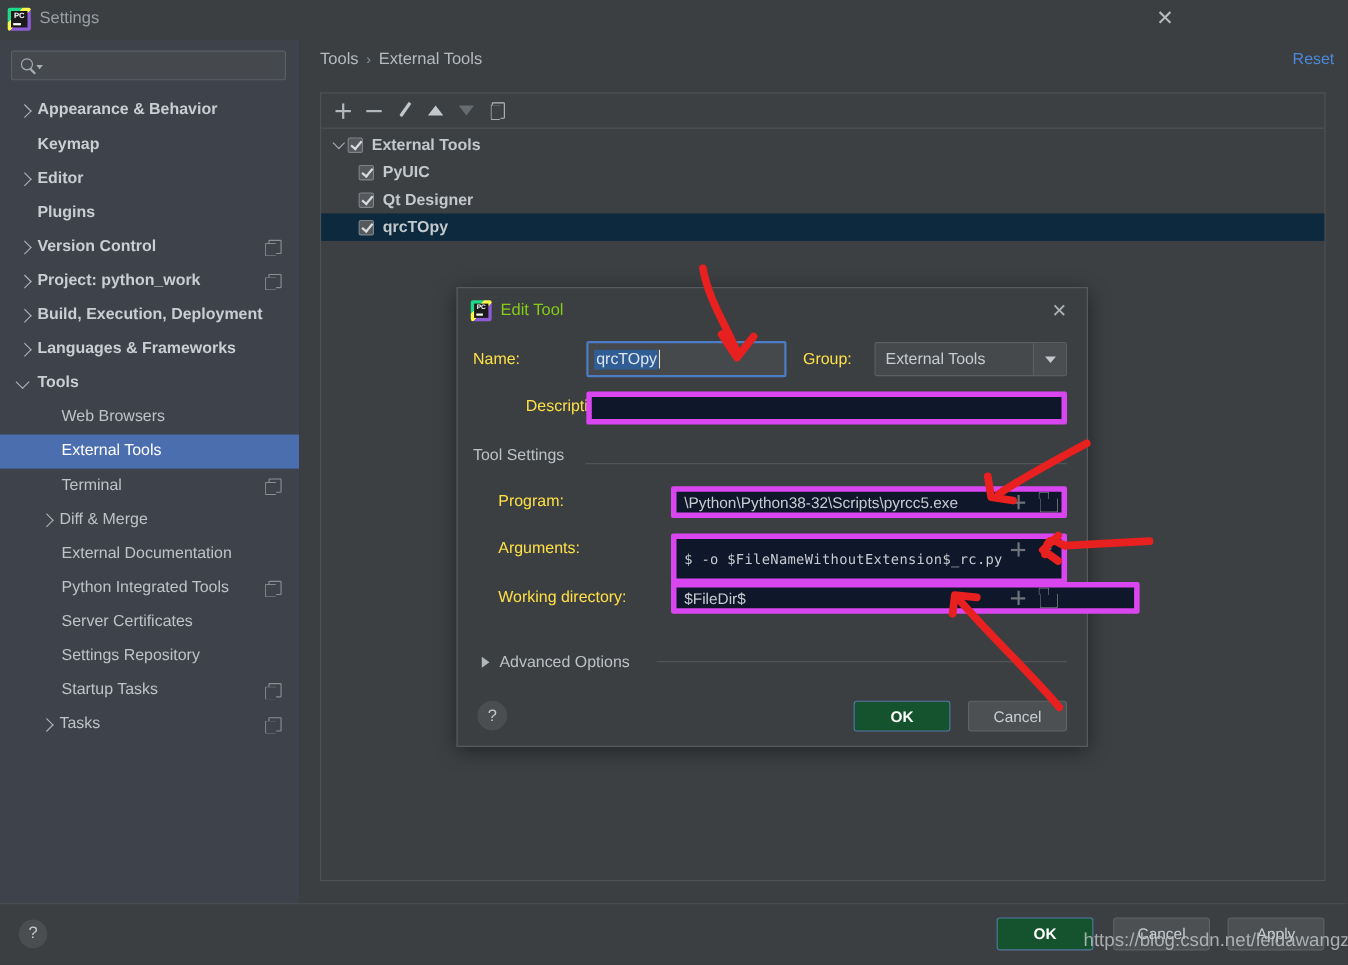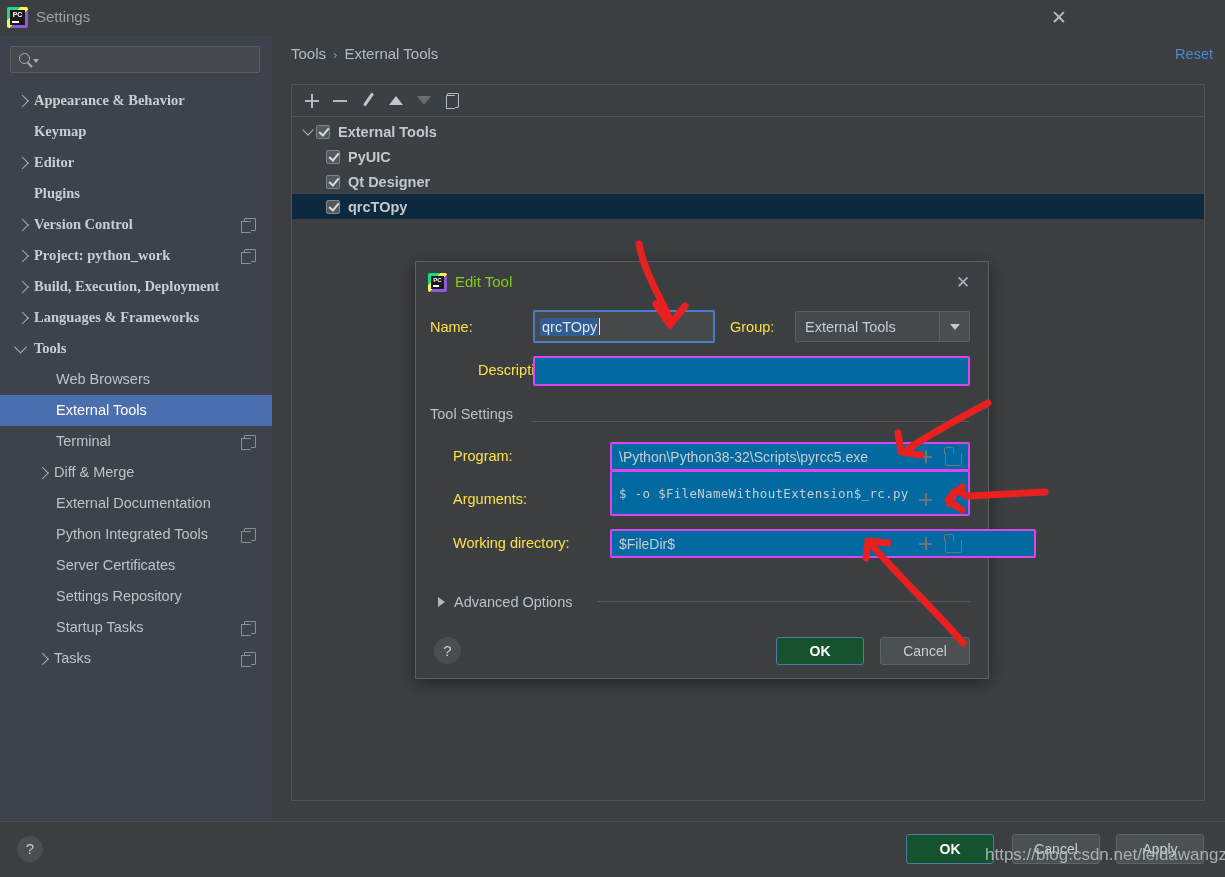--- a/index.html
+++ b/index.html
@@ -75,21 +75,21 @@
     position: absolute; left: 22px; top: 12px;
     width: 0; height: 0; border-left: 3.5px solid transparent;
     border-right: 3.5px solid transparent; border-top: 4px solid #a9aeb3;
   }
   .nav { margin-top: 4px; }
   .nav-item {
     position: relative; height: 31px; line-height: 31px;
     font-size: 14.5px; color: #bdc3c7; padding-left: 34px;
     white-space: nowrap; cursor: default;
   }
-  .nav-item.bold { font-weight: bold; color: #c9ced3; font-family: Liberation Serif, serif; }
+  .nav-item.bold { font-weight: bold; color: #c9ced3; }
   .nav-item.selected { background: #4b6eaf; color: #ffffff; }
   .nav-item.lvl1 { padding-left: 34px; }
   .nav-item.lvl2 { padding-left: 56px; }
   .nav-item.lvl2-arrow { padding-left: 54px; }
   .arrow {
     position: absolute; top: 50%; width: 9px; height: 9px;
     border-right: 1.6px solid #aeb3b8; border-bottom: 1.6px solid #aeb3b8;
   }
   .arrow.right { left: 18px; transform: translateY(-50%) rotate(-45deg); }
   .arrow.down  { left: 16px; transform: translateY(-70%) rotate(45deg); }
@@ -244,21 +244,21 @@
   }
   .dlg-title-text {
     position: absolute; left: 39px; top: 11px; font-size: 15px; color: #84cc16;
   }
   .dlg-close {
     position: absolute; right: 14px; top: 10px; width: 22px; height: 22px;
     text-align: center; line-height: 22px; font-size: 17px; color: #aab0b4; cursor: default;
   }
   .lbl { position: absolute; font-size: 14.5px; color: #fde047; }
   .tfield {
-    position: absolute; background: #0369a1; border: 2px solid #d946ef;
+    position: absolute; background: #0f172a; border: 5px solid #d946ef;
     border-radius: 2px; font-size: 14px; color: #c7ccd0;
     display: flex; align-items: center; padding-left: 7px;
     white-space: nowrap; overflow: hidden;
   }
   .tfield.mono { font-family: "DejaVu Sans Mono", monospace; font-size: 12.5px; letter-spacing: .3px; }
   .name-field {
     position: absolute; left: 533px; top: 310px; width: 182px; height: 33px;
     background: #45494c; border: 2px solid #4d7cc7; border-radius: 2px;
     display: flex; align-items: center; padding-left: 5px;
   }
@@ -517,21 +517,21 @@
   <div class="groupbox-line"></div>
 
   <div class="lbl" style="left:453px; top:448px;">Program:</div>
   <div class="tfield" style="left:610px; top:442px; width:360px; height:29px;">
     <span>\Python\Python38-32\Scripts\pyrcc5.exe</span>
   </div>
   <div class="field-plus" style="left:919px; top:450px;"></div>
   <div class="field-folder" style="left:945px; top:453px;"></div>
 
   <div class="lbl" style="left:453px; top:491px;">Arguments:</div>
-  <div class="tfield mono" style="left:610px; top:470px; width:360px; height:46px;">
+  <div class="tfield mono" style="left:610px; top:485px; width:360px; height:46px;">
     <span>$ -o $FileNameWithoutExtension$_rc.py</span>
   </div>
   <div class="field-plus" style="left:919px; top:493px;"></div>
   <div class="field-expand" style="left:946px; top:494px;">↙</div>
 
   <div class="lbl" style="left:453px; top:535px;">Working directory:</div>
   <div class="tfield" style="left:610px; top:529px; width:426px; height:29px;">
     <span>$FileDir$</span>
   </div>
   <div class="field-plus" style="left:919px; top:537px;"></div>

